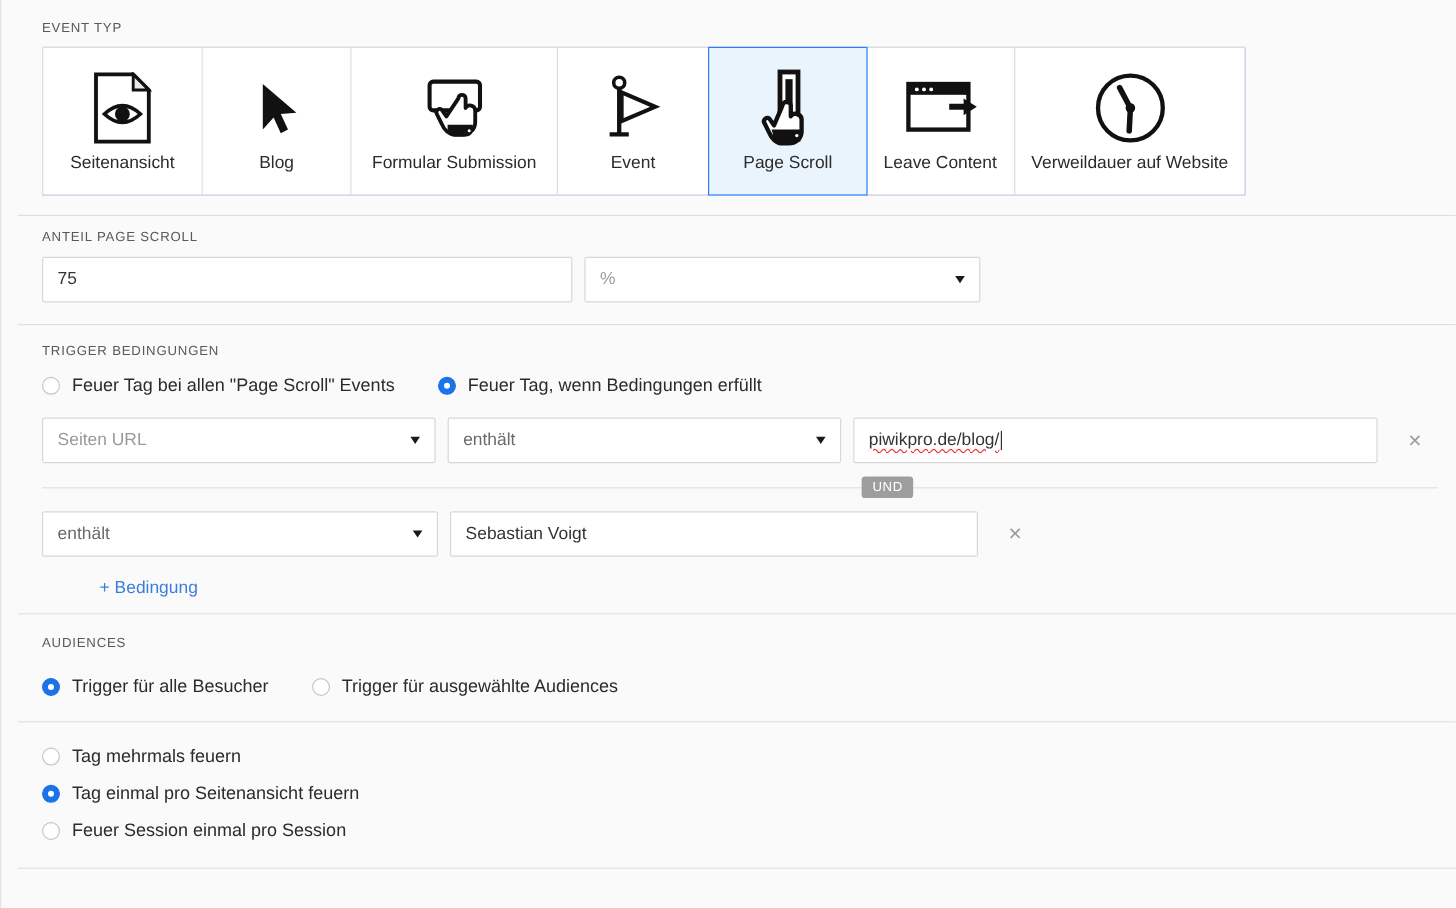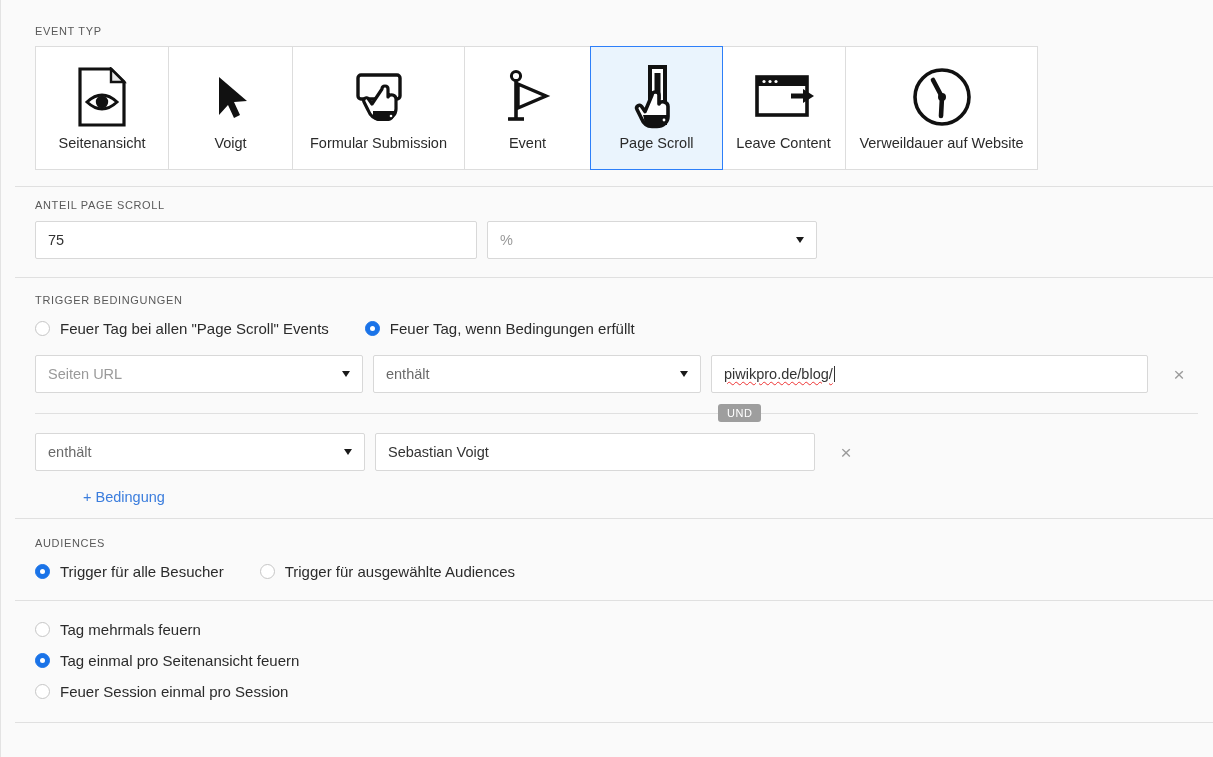--- a/index.html
+++ b/index.html
@@ -13,21 +13,21 @@
   }
   .page {
     position: relative;
     width: 1213px; height: 757px;
     background: #fafafa;
     border-left: 1px solid #e3e3e3;
     padding-left: 0;
   }
   .frame {
     position: absolute;
-    left: 14px; top: 10px;
+    left: 14px; top: 3px;
     width: 1199px;
     height: 548px;
     background: #fafafa;
   }
   .section {
     position: relative;
     padding: 0;
   }
   .divider {
     height: 1px;
@@ -223,21 +223,21 @@
     margin-top: 18px;
     color: #3b7ddd;
     font-size: 14.5px;
     cursor: pointer;
     display: inline-block;
     margin-left: 48px;
   }
 
   
   #audiences-section { padding: 14px 20px 20px 20px; }
-  #audiences-label { margin: 4px 0 14px 0; }
+  #audiences-label { margin: 4px 0 22px 0; }
 
   
   #fire-options-section { padding: 20px 20px 22px 20px; }
   .fire-opt { margin-bottom: 14px; }
   .fire-opt:last-child { margin-bottom: 0; }
 </style>
 </head>
 <body>
 
 <div class="page">
@@ -258,21 +258,21 @@
         </div>
         <div class="card-label">Seitenansicht</div>
       </div>
 
       <div class="card" style="width:124px">
         <div class="card-icon">
           <svg width="48" height="60" viewBox="0 0 48 60">
             <path d="M12 10 L12 48 L21 38 L27 51 L33 48 L27 35 L40 34 Z" fill="#111"></path>
           </svg>
         </div>
-        <div class="card-label">Voigt</div>
+        <div class="card-label">Blog</div>
       </div>
 
       <div class="card" style="width:172px">
         <div class="card-icon">
           <svg width="66" height="60" viewBox="0 0 66 60">
             <rect x="12" y="8" width="42" height="24" rx="3" fill="#fff" stroke="#111" stroke-width="3.4"></rect>
             <path d="M36 22 c0 -4 6 -4 6 0 v8 c2 -4 8 -2 8 2 v10 c0 6 -5 10 -11 10 h-6 c-5 0 -9 -4 -11 -9 l-4 -8 c-1.5 -3 2.5 -6 4.5 -3 l3.5 5 z" fill="#fff" stroke="#111" stroke-width="3.2" stroke-linejoin="round"></path>
             <path d="M27 44 h21 v4 c0 4 -3 6 -7 6 h-8 c-3 0 -6 -2 -6 -6 z" fill="#111"></path>
             <circle cx="45" cy="49" r="1.3" fill="#fff"></circle>
           </svg>

